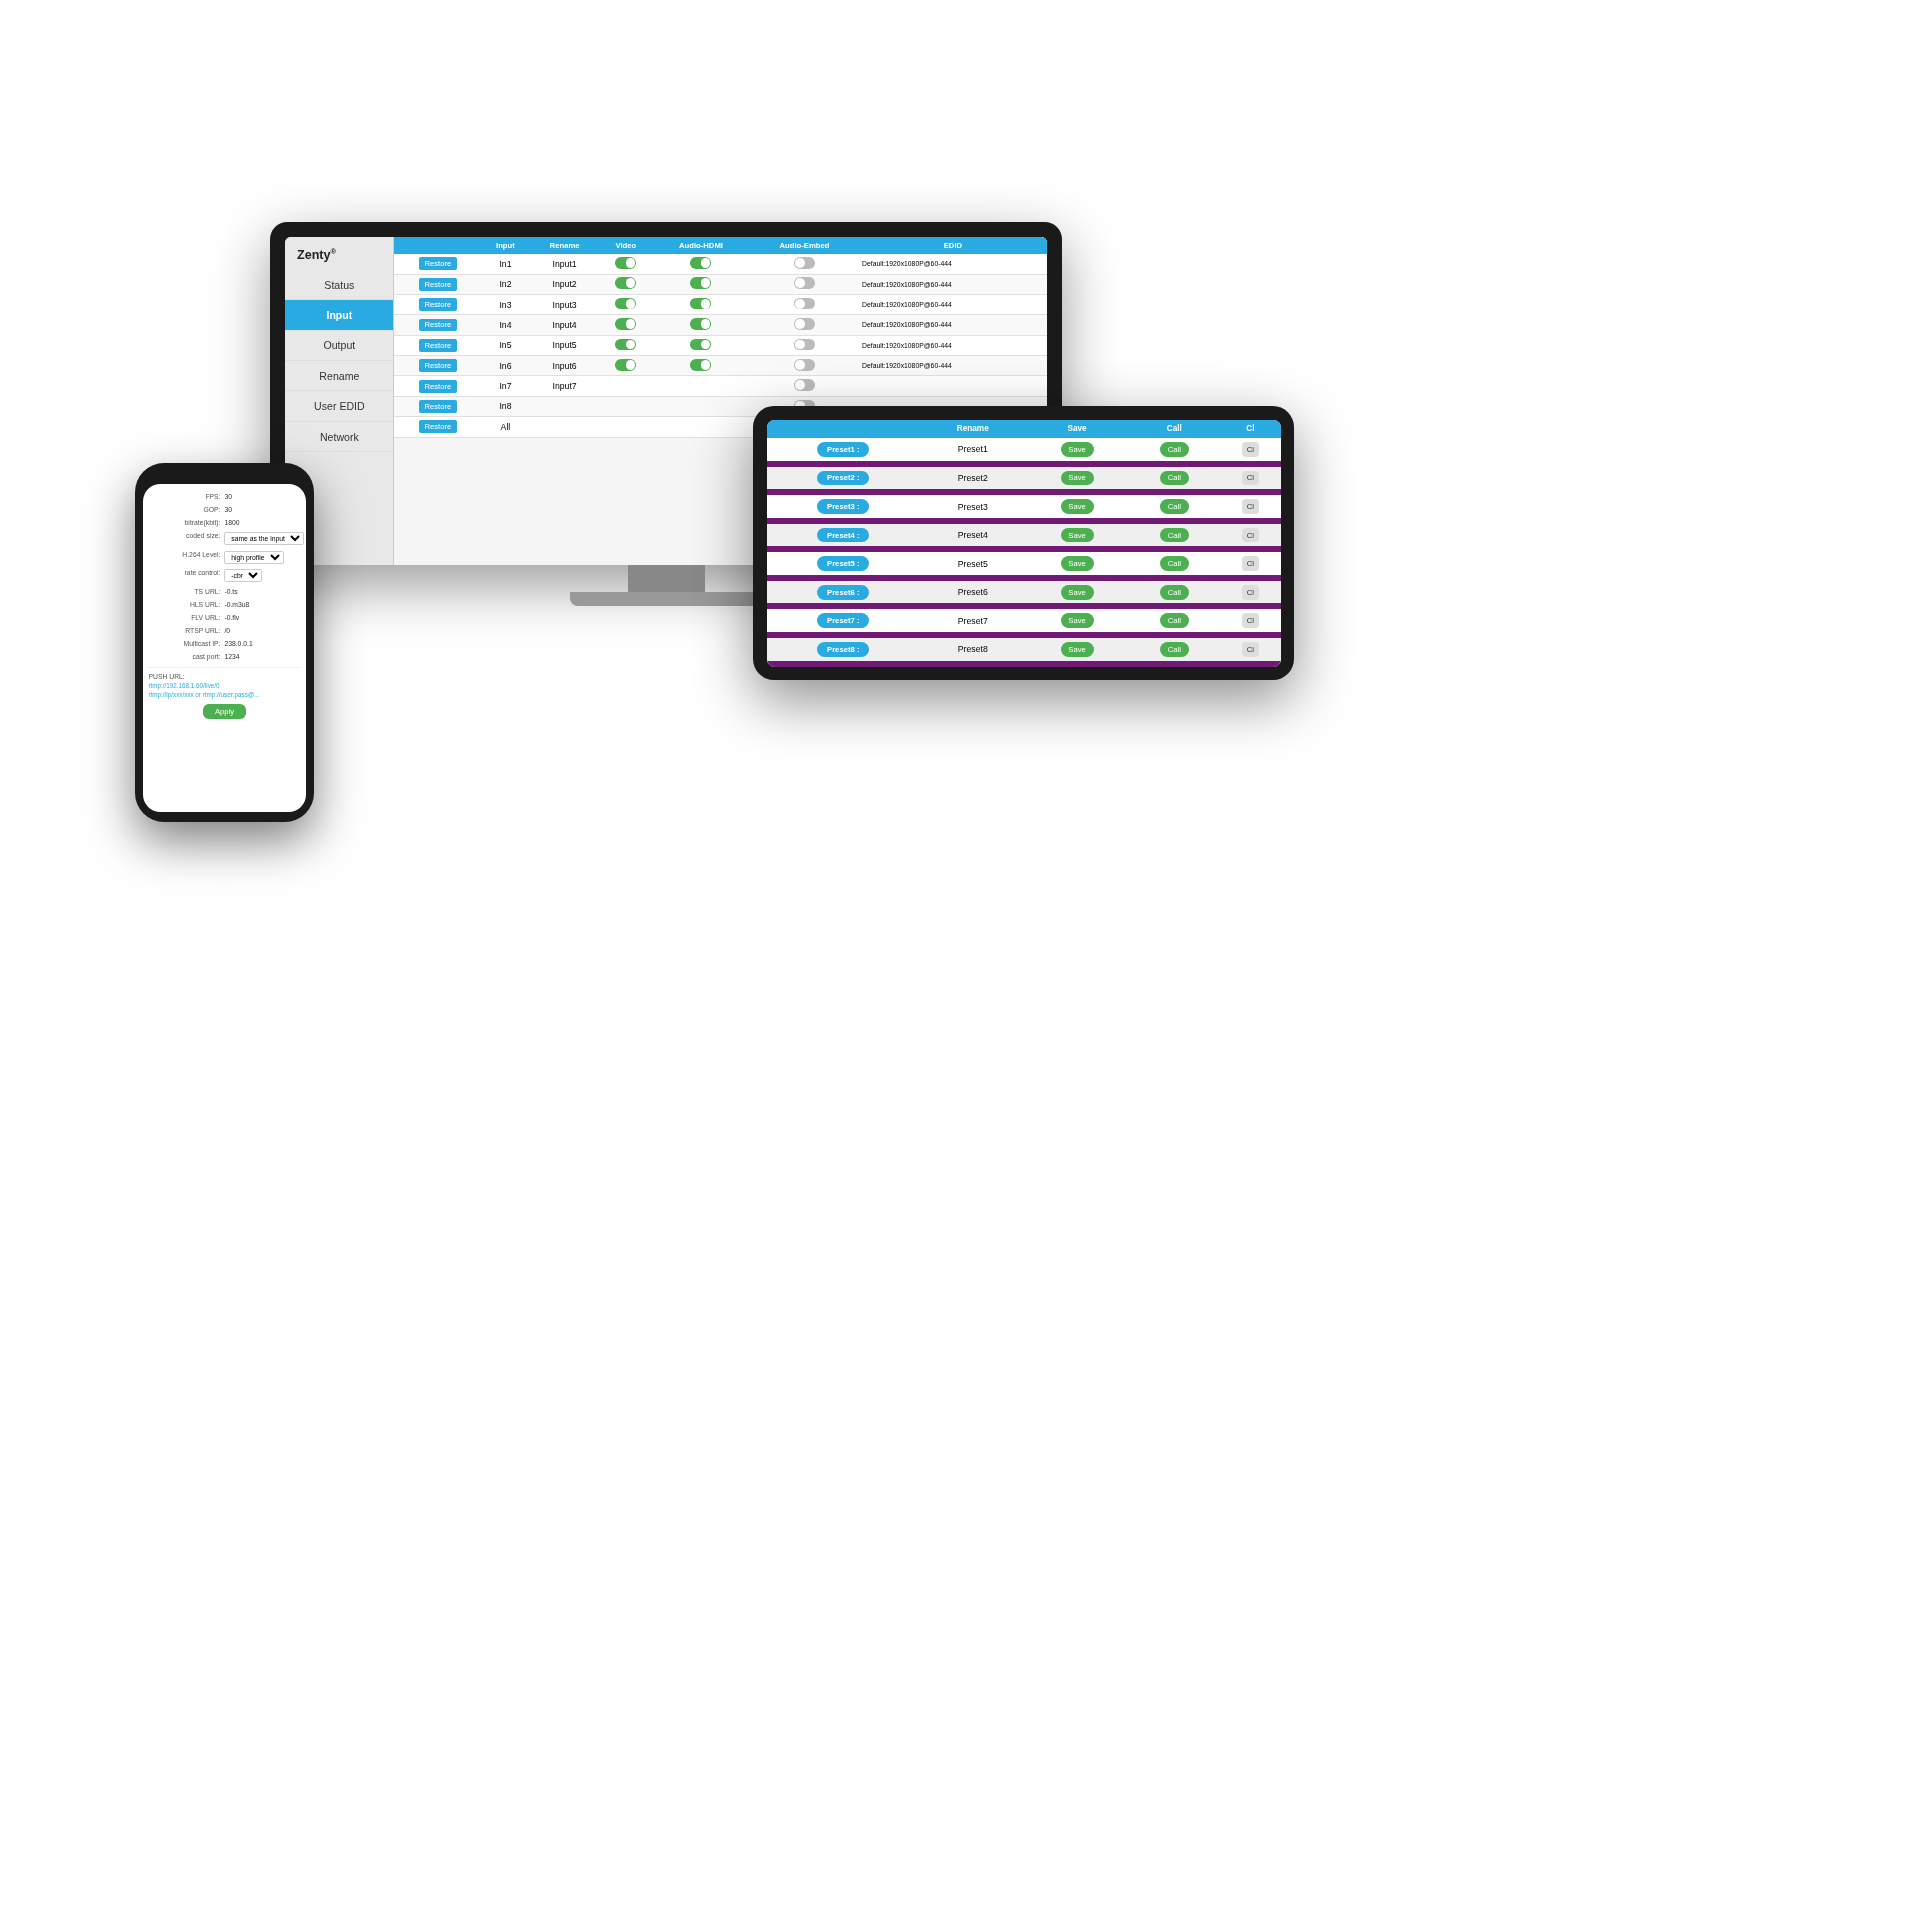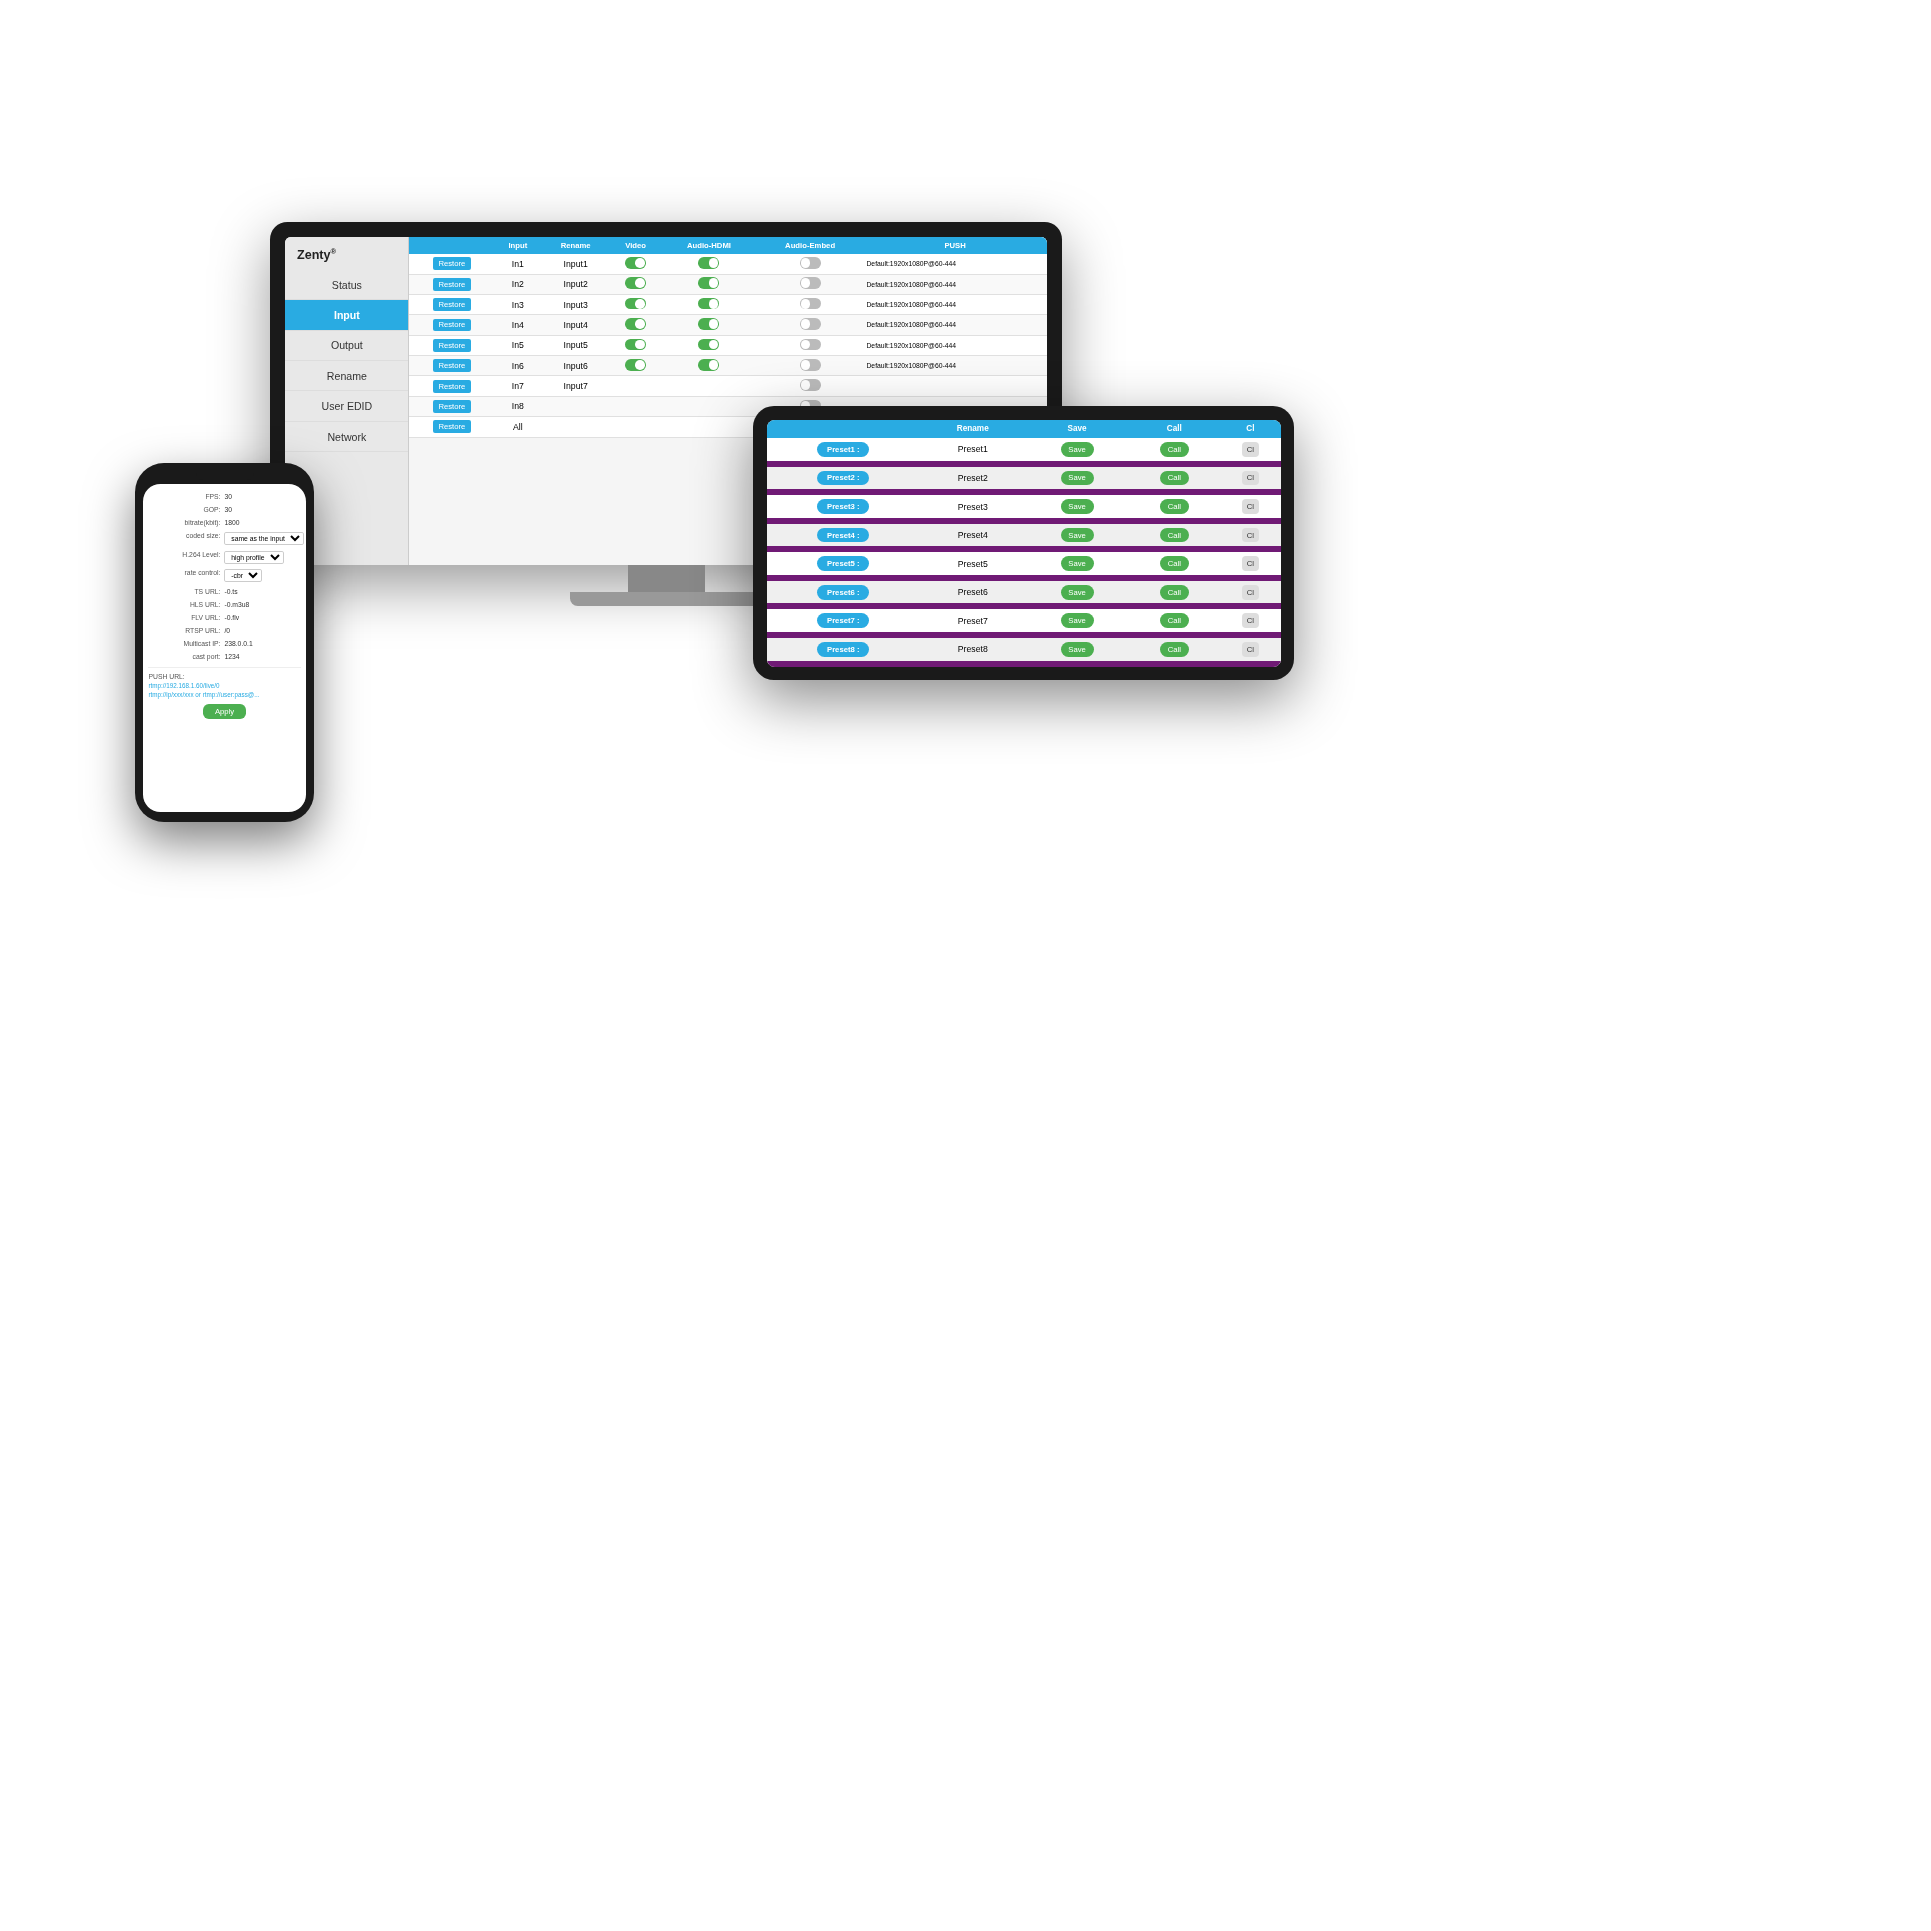--- a/index.html
+++ b/index.html
@@ -60,21 +60,21 @@
     }
 
     
     .desktop-app {
       display: flex;
       height: 328px;
       font-size: 9.7px;
     }
 
     .desktop-sidebar {
-      width: 124px;
+      width: 109px;
       background: #e8e8e8;
       border-right: 1px solid #ccc;
       flex-shrink: 0;
     }
 
     .desktop-brand {
       padding: 9.7px 11.6px 7.7px;
       font-size: 12.6px;
       font-weight: bold;
       color: #222;
@@ -390,21 +390,21 @@
           <div class="desktop-content">
             <table class="desktop-table">
               <thead>
                 <tr>
                   <th></th>
                   <th>Input</th>
                   <th>Rename</th>
                   <th>Video</th>
                   <th>Audio-HDMI</th>
                   <th>Audio-Embed</th>
-                  <th>PUSH</th>
+                  <th>EDID</th>
                 </tr>
               </thead>
               <tbody id="desktop-table-body">
               <tr>
     <td><button class="btn-restore">Restore</button></td>
     <td>In1</td>
     <td>Input1</td>
     <td><span class="toggle-on"></span></td>
     <td><span class="toggle-on"></span></td>
     <td><span class="toggle-off"></span></td>

